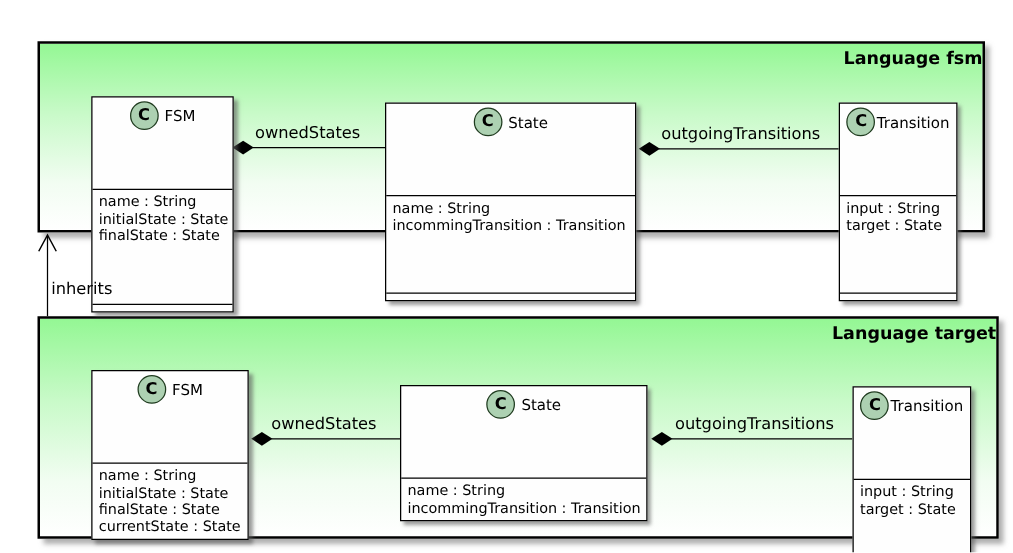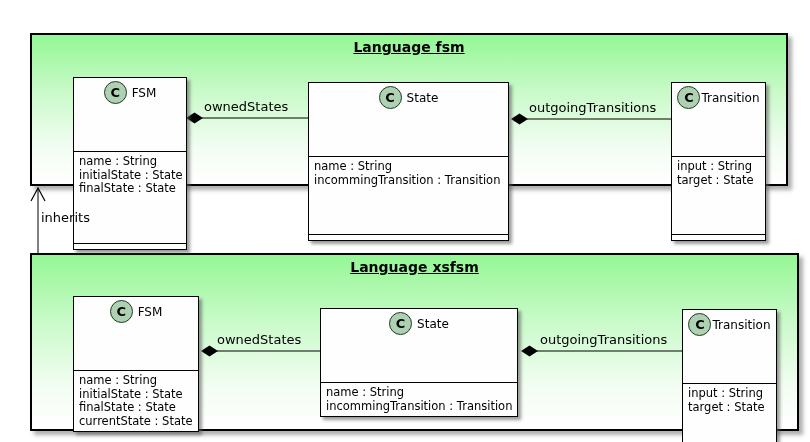--- a/index.html
+++ b/index.html
@@ -6,21 +6,21 @@
   .canvas{
     position:relative;width:810px;height:442px;background:#ffffff;overflow:hidden;
     font-family:"DejaVu Sans","Liberation Sans",sans-serif;color:#000;
   }
   .package{
     position:absolute;border:2px solid #000;
     background:linear-gradient(to bottom,#94f794 0%,#c9fac9 38%,#f2fdf2 75%,#ffffff 100%);
     box-shadow:4px 4px 4px rgba(110,110,110,0.55);
   }
   .pkg-title{
-    text-align:center;font-weight:bold;font-size:14px;padding-top:4px;text-decoration:underline;
+    text-align:right;font-weight:bold;font-size:14px;padding-top:4px;
   }
   .class-box{
     position:absolute;background:#fefefe;border:1.5px solid #000;
     box-shadow:3px 3px 3px rgba(90,90,90,0.6);
   }
   .class-header{
     display:flex;align-items:center;justify-content:center;gap:5px;padding:3px 3px;
   }
   .class-header.tight{gap:1px;padding:3px 1px;}
   .spot{
@@ -39,21 +39,21 @@
 </head>
 <body>
 
 <div class="canvas">
 
   <div class="package" style="left:30px;top:33px;width:754px;height:149px;">
     <div class="pkg-title">Language fsm</div>
   </div>
 
   <div class="package" style="left:30px;top:253px;width:765px;height:174px;">
-    <div class="pkg-title">Language xsfsm</div>
+    <div class="pkg-title">Language target</div>
   </div>
 
   <svg class="overlay" width="810" height="442">
 
     <line x1="202" y1="118" x2="308" y2="118" stroke="#000" stroke-width="1"></line>
     <polygon points="186,118 194.5,112.5 203,118 194.5,123.5" fill="#000"></polygon>
 
     <line x1="527" y1="119" x2="671" y2="119" stroke="#000" stroke-width="1"></line>
     <polygon points="511,119 519.5,113.5 528,119 519.5,124.5" fill="#000"></polygon>
 
@@ -100,21 +100,21 @@
     <div class="attrs">
       <div>input : String</div>
       <div>target : State</div>
     </div>
     <div class="methods empty"></div>
   </div>
 
   <div class="rel-label" style="left:204px;top:99px;">ownedStates</div>
   <div class="rel-label" style="left:529px;top:100px;">outgoingTransitions</div>
 
-  <div class="rel-label" style="left:41px;top:210px;">inherits</div>
+  <div class="rel-label" style="left:41px;top:224px;">inherits</div>
 
   <div class="class-box" style="left:73px;top:296px;width:124px;">
     <div class="class-header">
       <span class="spot">C</span>
       <span class="class-name">FSM</span>
     </div>
     <div class="attrs">
       <div>name : String</div>
       <div>initialState : State</div>
       <div>finalState : State</div>

